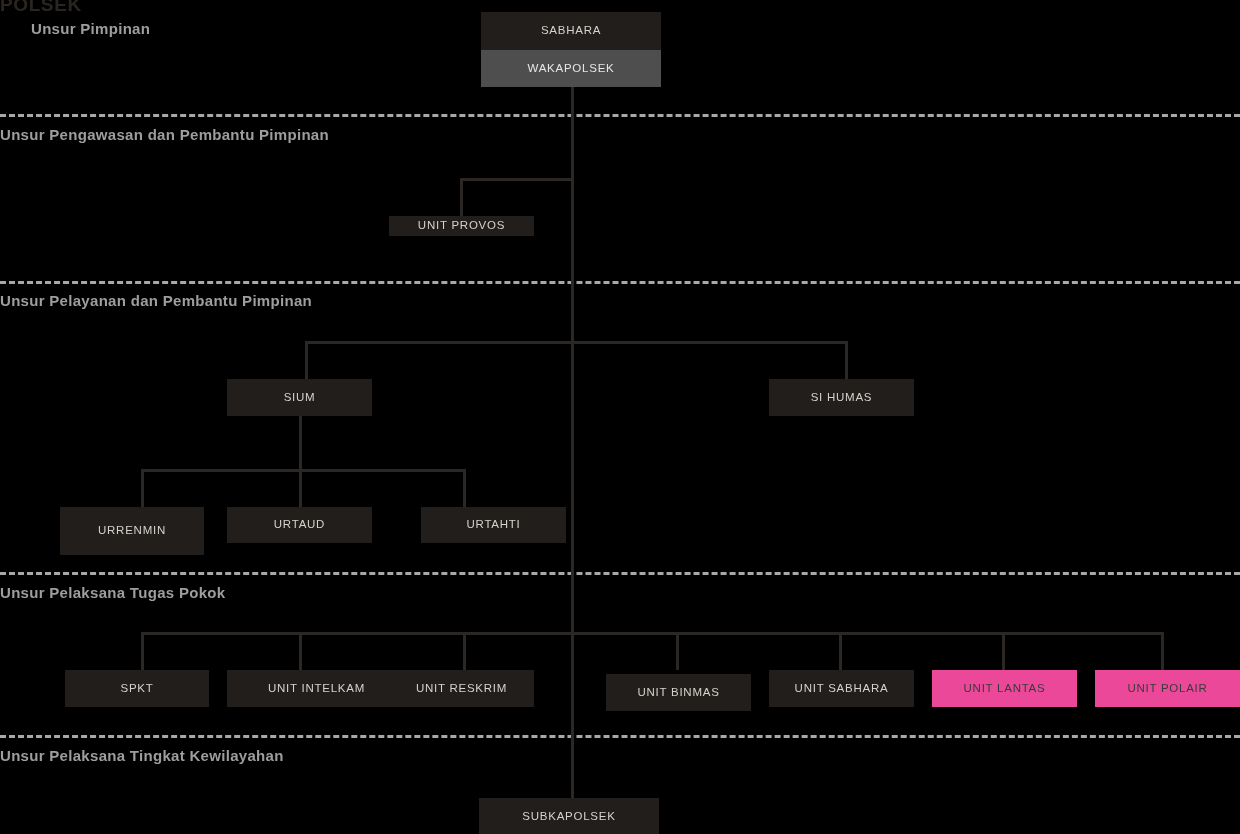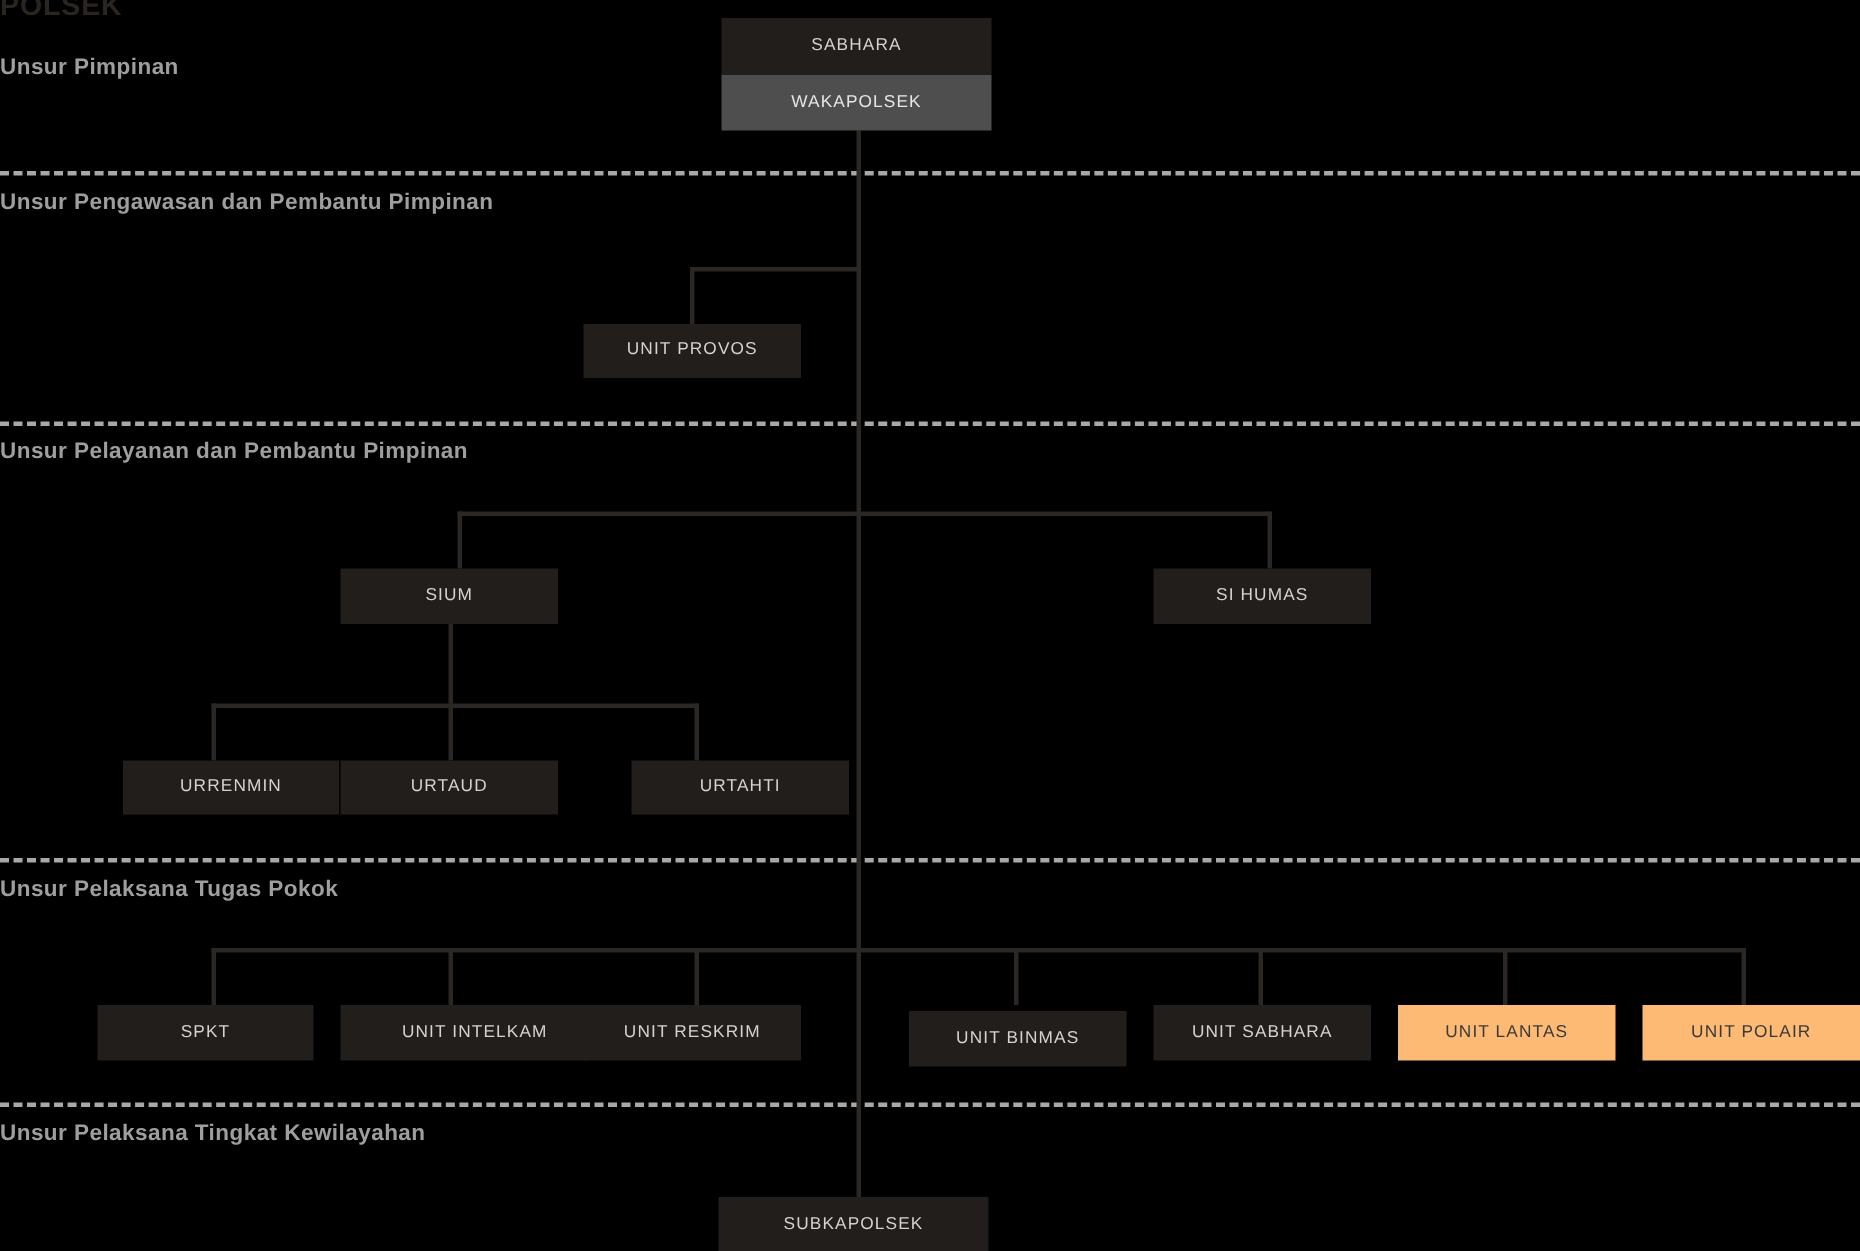--- a/index.html
+++ b/index.html
@@ -74,39 +74,39 @@
   }
   .node.dark {
     background: #211e1b;
     color: #d6d2cd;
   }
   .node.mid {
     background: #4e4e4e;
     color: #e6e6e6;
   }
   .node.light {
-    background: #fdba74;
+    background: #ec4899;
     color: #3a3a3a;
   }
 </style>
 </head>
 <body>
 
 <div id="chart-root">
 
   <div class="doc-title">POLSEK</div>
 
   <div id="dividers-layer">
       <div class="divider" style="top: 114px;"></div>
       <div class="divider" style="top: 281px;"></div>
       <div class="divider" style="top: 572px;"></div>
       <div class="divider" style="top: 735px;"></div>
     </div>
   <div id="labels-layer">
-      <div class="section-label" style="top: 36px;">Unsur Pimpinan</div>
+      <div class="section-label" style="top: 20px; margin-left: 31px;">Unsur Pimpinan</div>
       <div class="section-label" style="top: 126px;">Unsur Pengawasan dan Pembantu Pimpinan</div>
       <div class="section-label" style="top: 292px;">Unsur Pelayanan dan Pembantu Pimpinan</div>
       <div class="section-label" style="top: 584px;">Unsur Pelaksana Tugas Pokok</div>
       <div class="section-label" style="top: 747px;">Unsur Pelaksana Tingkat Kewilayahan</div>
     </div>
   <div id="connectors-layer">
       <div class="conn-v" style="left: 571px; top: 87px; height: 711px;"></div>
       <div class="conn-h" style="left: 460px; top: 178px; width: 113px;"></div>
       <div class="conn-v" style="left: 460px; top: 178px; height: 38px;"></div>
       <div class="conn-h" style="left: 305px; top: 341px; width: 542px;"></div>
@@ -122,24 +122,24 @@
       <div class="conn-v" style="left: 299px; top: 632px; height: 38px;"></div>
       <div class="conn-v" style="left: 463px; top: 632px; height: 38px;"></div>
       <div class="conn-v" style="left: 676px; top: 632px; height: 38px;"></div>
       <div class="conn-v" style="left: 839px; top: 632px; height: 38px;"></div>
       <div class="conn-v" style="left: 1002px; top: 632px; height: 38px;"></div>
       <div class="conn-v" style="left: 1161px; top: 632px; height: 38px;"></div>
     </div>
   <div id="nodes-layer">
       <div class="node dark" style="left: 481px; top: 12px; width: 180px; height: 38px;">SABHARA</div>
       <div class="node mid" style="left: 481px; top: 50px; width: 180px; height: 37px;">WAKAPOLSEK</div>
-      <div class="node dark" style="left: 389px; top: 216px; width: 145px; height: 36px;">UNIT PROVOS</div>
+      <div class="node dark" style="left: 389px; top: 216px; width: 145px; height: 20px;">UNIT PROVOS</div>
       <div class="node dark" style="left: 227px; top: 379px; width: 145px; height: 37px;">SIUM</div>
       <div class="node dark" style="left: 769px; top: 379px; width: 145px; height: 37px;">SI HUMAS</div>
-      <div class="node dark" style="left: 82px; top: 507px; width: 144px; height: 36px;">URRENMIN</div>
+      <div class="node dark" style="left: 60px; top: 507px; width: 144px; height: 48px;">URRENMIN</div>
       <div class="node dark" style="left: 227px; top: 507px; width: 145px; height: 36px;">URTAUD</div>
       <div class="node dark" style="left: 389px; top: 507px; width: 145px; height: 36px; margin-left: 32px;">URTAHTI</div>
       <div class="node dark" style="left: 65px; top: 670px; width: 144px; height: 37px;">SPKT</div>
       <div class="node dark" style="left: 227px; top: 670px; width: 164px; height: 37px; padding-left: 21px;">UNIT INTELKAM</div>
       <div class="node dark" style="left: 389px; top: 670px; width: 145px; height: 37px;">UNIT RESKRIM</div>
       <div class="node dark" style="left: 606px; top: 674px; width: 145px; height: 37px;">UNIT BINMAS</div>
       <div class="node dark" style="left: 769px; top: 670px; width: 145px; height: 37px;">UNIT SABHARA</div>
       <div class="node light" style="left: 932px; top: 670px; width: 145px; height: 37px;">UNIT LANTAS</div>
       <div class="node light" style="left: 1095px; top: 670px; width: 145px; height: 37px;">UNIT POLAIR</div>
       <div class="node dark" style="left: 479px; top: 798px; width: 180px; height: 37px;">SUBKAPOLSEK</div>

